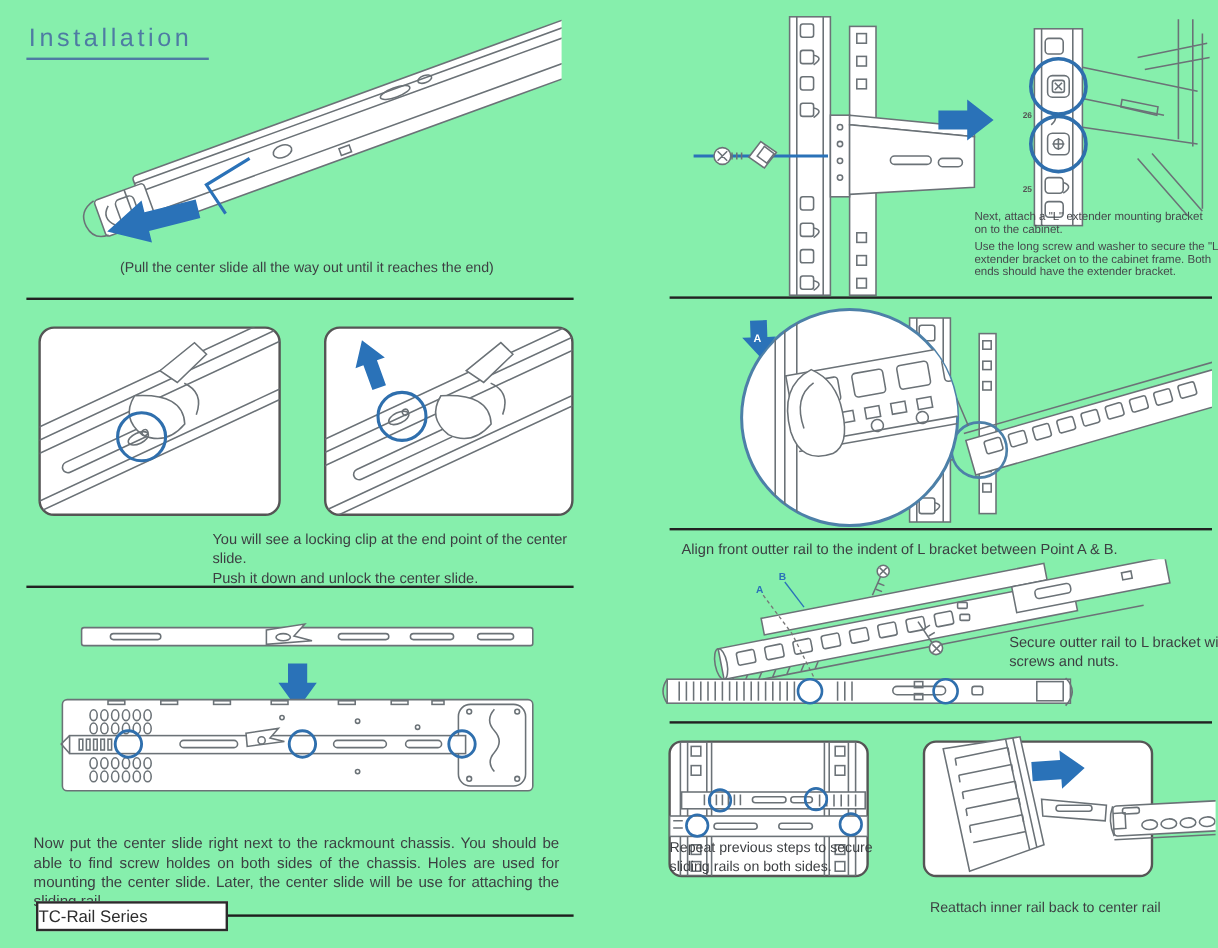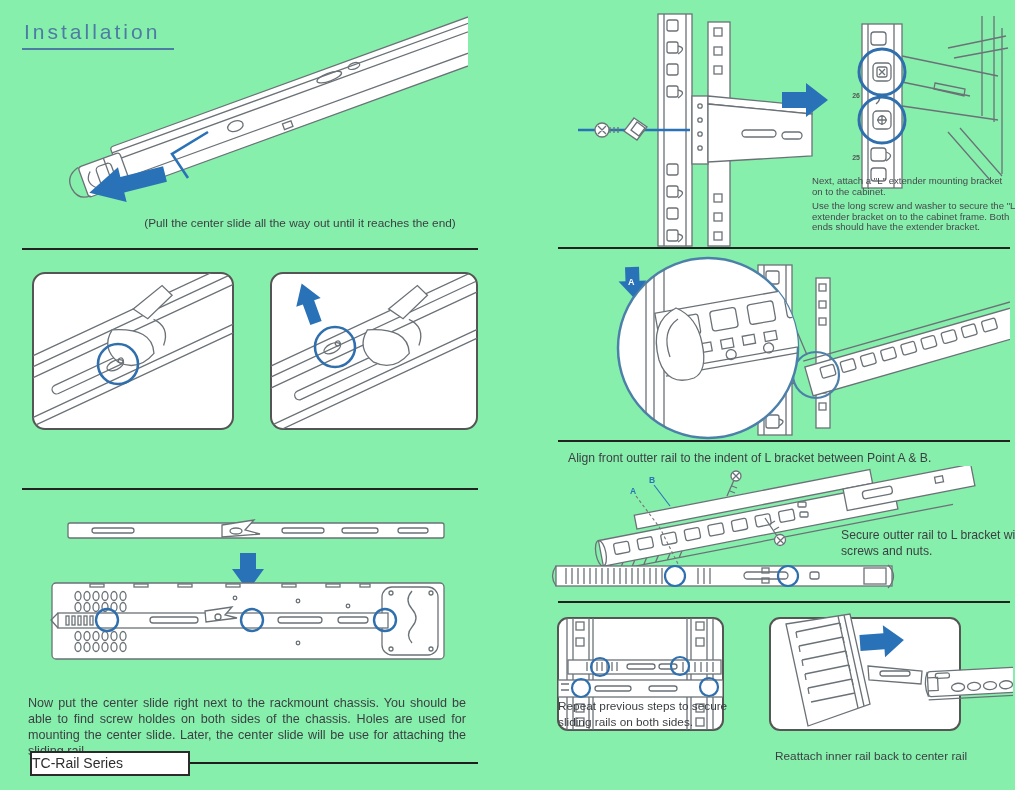--- a/index.html
+++ b/index.html
@@ -1,21 +1,21 @@
 <!DOCTYPE html>
 <html><head>
 <meta charset="utf-8">
 <style>
   html,body{margin:0;padding:0;background:#e8e8e8;}
   #page{position:relative;width:1015px;height:790px;background:#86efac;
         font-family:"Liberation Sans", sans-serif;color:#3d4043;overflow:hidden;}
   .abs{position:absolute;}
   .divider{position:absolute;height:2px;background:#222;}
   .caption{position:absolute;color:#3c3f42;}
-  .cap-center{text-align:center;}
+  .cap-center{text-align:left;}
   .cap-justify{text-align:justify;margin-top:31px;}
   .fs12{font-size:12.2px;line-height:1.35;}
   .fs11{font-size:11.8px;line-height:1.35;}
   .small-cap{font-size:9.6px;line-height:1.12;color:#46494c;}
   .title{position:absolute;left:22px;top:20px;font-size:21px;letter-spacing:3px;
          color:#4e7ba3;border-bottom:2px solid #4e7ba3;padding:0 14px 4px 2px;}
   .footer-box{position:absolute;left:30px;top:751px;width:160px;height:25px;
               border:2px solid #2b2b2b;box-sizing:border-box;font-size:14px;
               line-height:21px;padding-left:0;color:#2e2e2e;background:#fff;}
   .footer-line{position:absolute;left:190px;top:762px;width:288px;height:2px;background:#1e1e1e;}
@@ -94,20 +94,24 @@
       <circle class="bluestroke" cx="310" cy="84" r="20" stroke-width="2.6"></circle>
       <g transform="rotate(-25 310 84)">
         <ellipse class="ln" cx="307" cy="84" rx="9" ry="4.5"></ellipse>
         <circle class="ln" cx="314" cy="82" r="2.5"></circle>
       </g>
       <g transform="translate(291,60) rotate(-110)">
         <polygon class="blue" points="0,-6 22,-6 22,-13 42,0 22,13 22,6 0,6"></polygon>
       </g>
     </g>
   </svg>
+  <div class="caption fs12" style="left:177px;top:441px;width:300px">
+    <span style="display:block">You will see a locking clip at the end point of the center slide.</span>
+    <span style="display:block">Push it down and unlock the center slide.</span>
+  </div>
 
   <div class="divider" style="left:22px;top:488px;width:456px"></div>
 
   <svg class="abs" style="left:30px;top:503px" width="432" height="162" viewBox="0 0 432 162">
 
     <rect class="lnf" x="38" y="20" width="376" height="15" rx="2"></rect>
     <rect class="ln" x="62" y="25" width="42" height="5" rx="2.5"></rect>
     <rect class="ln" x="252" y="25" width="42" height="5" rx="2.5"></rect>
     <rect class="ln" x="312" y="25" width="36" height="5" rx="2.5"></rect>
     <rect class="ln" x="368" y="25" width="30" height="5" rx="2.5"></rect>

